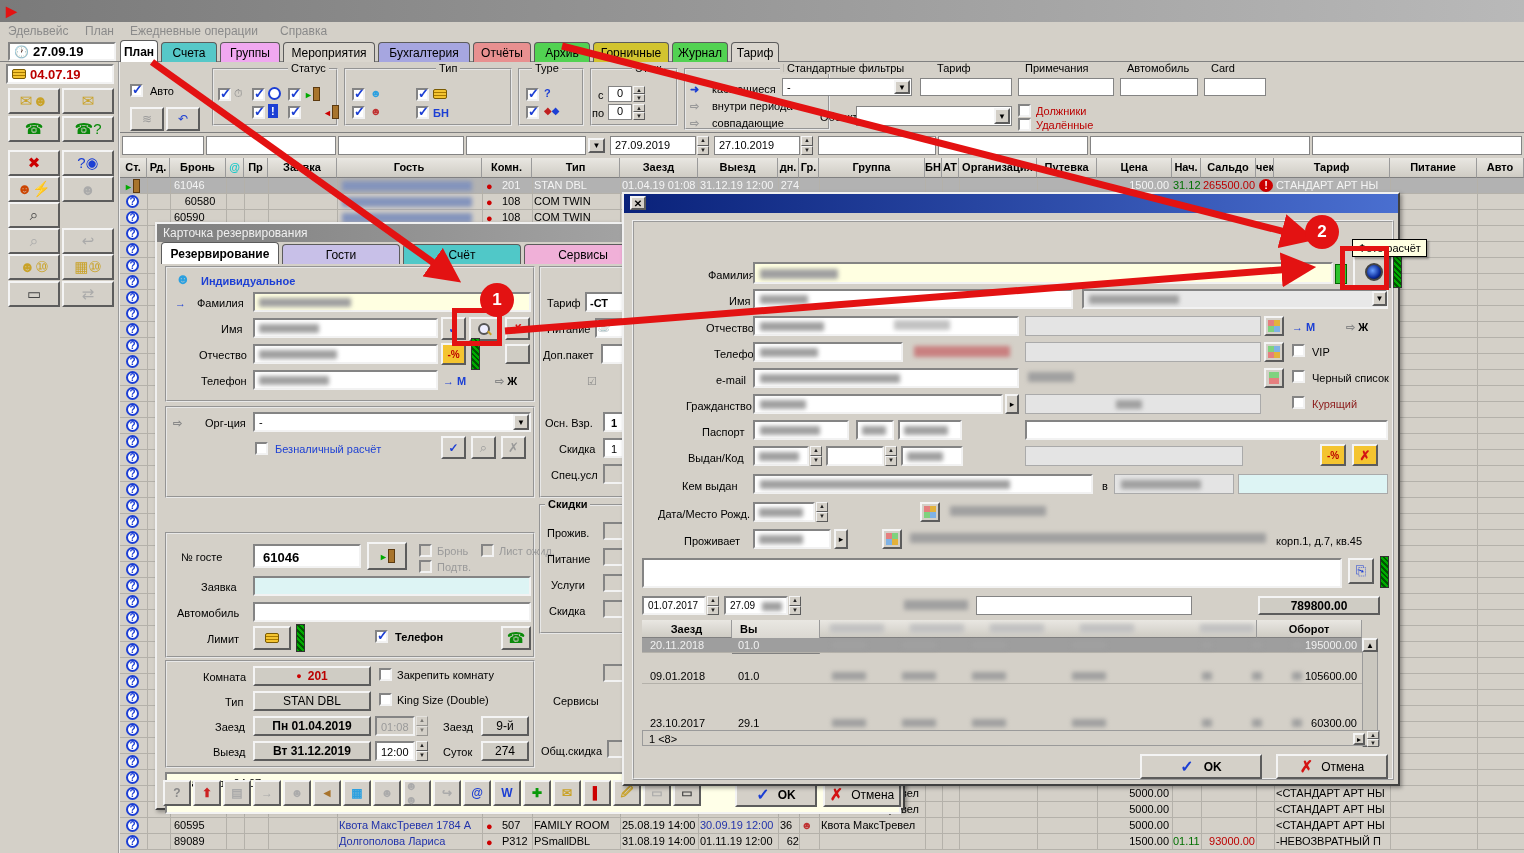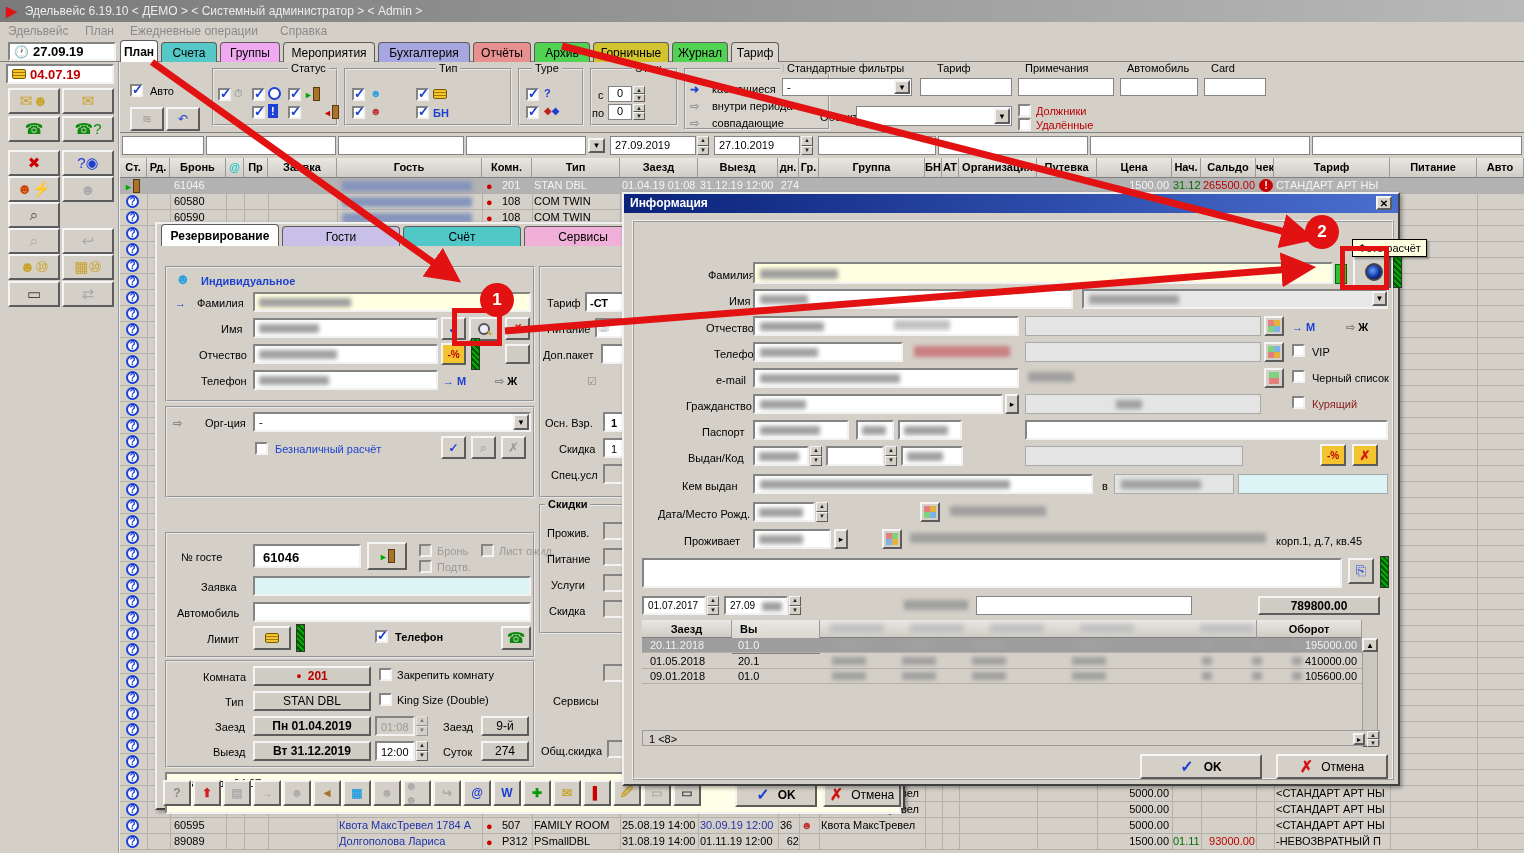--- a/index.html
+++ b/index.html
@@ -66,21 +66,20 @@
   .icobtn{position:absolute;background:#d4d0c8;border:2px solid;border-color:#f4f4f4 #5c5c5c #5c5c5c #f4f4f4;
        display:flex;align-items:center;justify-content:center;font-size:13px;}
 </style>
 </head>
 <body>
 
 <div id="screen">
 
   <div class="titlebar-main">
     <span style="color:#e31212;font-size:14px;font-weight:bold;margin:0 8px 0 6px;">▶</span>
-    <span class="lbl" style="position:static;color:#ececec;font-size:12px;">Эдельвейс 6.19.10 &lt; ДЕМО &gt; &lt; Системный администратор &gt; &lt; Admin &gt;</span>
   </div>
   <div class="abs" id="menubar" style="left:0;top:22px;width:1524px;height:18px;background:#d4d0c8;color:#8a8a8a;">
       <div class="lbl" style="left: 8px; top: 2px; color: rgb(138, 138, 138); font-size: 12px;">Эдельвейс</div>
       <div class="lbl" style="left: 85px; top: 2px; color: rgb(138, 138, 138); font-size: 12px;">План</div>
       <div class="lbl" style="left: 130px; top: 2px; color: rgb(138, 138, 138); font-size: 12px;">Ежедневные операции</div>
       <div class="lbl" style="left: 280px; top: 2px; color: rgb(138, 138, 138); font-size: 12px;">Справка</div>
     </div>
 
   <div class="abs" style="left:0;top:40px;width:1524px;height:22px;border-bottom:1px solid #808080;"></div>
   <div class="fld" style="left:8px;top:42px;width:108px;height:19px;background:#fff;display:flex;align-items:center;">
@@ -319,21 +318,21 @@
         <div class="rowline" style="left: 839px;"></div>
         <div class="rowline" style="left: 917px;"></div>
         <div class="rowline" style="left: 977px;"></div>
         <div class="rowline" style="left: 1052px;"></div>
         <div class="rowline" style="left: 1081px;"></div>
         <div class="rowline" style="left: 1136px;"></div>
         <div class="rowline" style="left: 1154px;"></div>
         <div class="rowline" style="left: 1270px;"></div>
         <div class="rowline" style="left: 1357px;"></div>
         <div style="position: absolute; left: 6px; top: 1px;"><span class="qicon">?</span></div>
-        <div class="cell" style="left: 54px; width: 52px; color: rgb(0, 0, 0);">60580</div>
+        <div class="cell" style="left: 54px; width: 52px; color: rgb(0, 0, 0); text-align: center;">60580</div>
         <div class="blur bl" style="left: 222px; top: 3px; width: 130px; height: 10px;"></div>
         <div class="cell reddot" style="left: 366px; width: 10px; top: 1px;">●</div>
         <div class="cell" style="left: 382px; width: 44px; color: rgb(0, 0, 0);">108</div>
         <div class="cell" style="left: 414px; width: 86px; color: rgb(0, 0, 0);">COM TWIN</div>
         <div class="cell" style="left: 502px; width: 76px; color: rgb(0, 0, 0);">2</div>
       </div>
       <div class="row" style="top: 32px;">
         <div class="rowline" style="left: 27px;"></div>
         <div class="rowline" style="left: 50px;"></div>
         <div class="rowline" style="left: 106px;"></div>
@@ -1445,20 +1444,21 @@
         <div class="cell" style="left: 580px; width: 78px; color: rgb(0, 0, 0);">01.11.19 12:00</div>
         <div class="cell" style="left: 660px; width: 19px; text-align: right; color: rgb(0, 0, 0);">62</div>
         <div class="cell" style="left: 979px; width: 70px; text-align: right; color: rgb(0, 0, 0);">1500.00</div>
         <div class="cell" style="left: 1053px; width: 28px; color: rgb(0, 112, 0);">01.11</div>
         <div class="cell" style="left: 1082px; width: 53px; text-align: right; color: rgb(187, 0, 0);">93000.00</div>
         <div class="cell" style="left: 1156px; width: 114px; color: rgb(0, 0, 0);">-НЕВОЗВРАТНЫЙ П</div>
       </div>
     </div>
 
   <div class="dlg" style="left:155px;top:222px;width:750px;height:588px;z-index:40;">
+    <div style="height:18px;background:linear-gradient(90deg,#7f7f7f,#b8b8b8);color:#efefef;font-size:12px;padding:2px 6px;">Карточка резервирования</div>
     <div id="restabs" style="position:relative;height:22px;">
         <div class="tab" style="left: 4px; width: 118px; background: rgb(255, 255, 255); font-weight: bold; top: 0px; height: 22px;">Резервирование</div>
         <div class="tab" style="left: 125px; width: 118px; background: rgb(200, 192, 232);">Гости</div>
         <div class="tab" style="left: 246px; width: 118px; background: rgb(80, 200, 200);">Счёт</div>
         <div class="tab" style="left: 367px; width: 118px; background: rgb(240, 176, 216);">Сервисы</div>
       </div>
     <div class="abs" style="left:6px;top:40px;width:738px;height:546px;">
 
       <div class="grp" style="left:2px;top:2px;width:370px;height:136px;"></div>
       <span class="lbl" style="left:12px;top:8px;color:#2ba0e0;font-size:15px;">☻</span>
@@ -1634,21 +1634,20 @@
         <span class="b">OK</span>
       </div>
     <div class="btn" style="left:666px;top:558px;width:78px;height:25px;">
         <span class="x-r" style="margin-right:8px;">✗</span>
         <span>Отмена</span>
       </div>
   </div>
 
   <div class="dlg" style="left:622px;top:192px;width:778px;height:594px;z-index:50;">
     <div style="height:19px;background:linear-gradient(90deg,#0a227a,#4a6fd0);color:#fff;font-size:12px;font-weight:bold;padding:2px 6px;display:flex;">
-      <span style="flex:1;">Информация</span>
       <span class="btn" style="position:static;width:16px;height:14px;color:#000;font-size:10px;font-weight:bold;">✕</span>
     </div>
     <div class="abs grp" style="left:8px;top:26px;width:762px;height:560px;border:2px ridge #eee;"></div>
 
     <span class="lbl" style="left:84px;top:74px;">Фамилия</span>
     <div class="fld" style="left:129px;top:68px;width:580px;height:22px;background:#ffffe1;">
         <span class="blur" style="left:5px;top:5px;width:78px;height:10px;"></span>
       </div>
     <span class="abs" style="left:711px;top:70px;width:12px;height:20px;background:#2dc22d;border:1px solid #060;"></span>
     <div class="camera" style="left:729px;top:58px;width:38px;height:36px;"></div>
@@ -1819,43 +1818,43 @@
           <div class="cell" style="left: 96px; width: 80px; line-height: 14px;">01.0</div>
           <div class="blur" style="left: 190px; top: 3px; width: 34px; height: 8px;"></div>
           <div class="blur" style="left: 260px; top: 3px; width: 34px; height: 8px;"></div>
           <div class="blur" style="left: 330px; top: 3px; width: 34px; height: 8px;"></div>
           <div class="blur" style="left: 430px; top: 3px; width: 34px; height: 8px;"></div>
           <div class="blur" style="left: 560px; top: 3px; width: 10px; height: 8px;"></div>
           <div class="blur" style="left: 610px; top: 3px; width: 10px; height: 8px;"></div>
           <div class="blur" style="left: 650px; top: 3px; width: 10px; height: 8px;"></div>
           <div class="cell" style="left: 615px; width: 100px; text-align: right; line-height: 14px;">195000.00</div>
         </div>
-        <div style="position: absolute; left: 0px; top: 33.5px; width: 720px; height: 15px; border-bottom: 1px solid rgb(180, 177, 170);">
-          <div class="cell" style="left: 8px; width: 80px; line-height: 14px;">01.05.2018</div>
-          <div class="cell" style="left: 96px; width: 80px; line-height: 14px;">20.1</div>
-          <div class="blur" style="left: 190px; top: 3px; width: 34px; height: 8px;"></div>
-          <div class="blur" style="left: 260px; top: 3px; width: 34px; height: 8px;"></div>
-          <div class="blur" style="left: 330px; top: 3px; width: 34px; height: 8px;"></div>
-          <div class="blur" style="left: 430px; top: 3px; width: 34px; height: 8px;"></div>
-          <div class="blur" style="left: 560px; top: 3px; width: 10px; height: 8px;"></div>
-          <div class="blur" style="left: 610px; top: 3px; width: 10px; height: 8px;"></div>
-          <div class="blur" style="left: 650px; top: 3px; width: 10px; height: 8px;"></div>
-          <div class="cell" style="left: 615px; width: 100px; text-align: right; line-height: 14px;">410000.00</div>
-        </div>
         <div style="position: absolute; left: 0px; top: 49px; width: 720px; height: 15px; border-bottom: 1px solid rgb(180, 177, 170);">
           <div class="cell" style="left: 8px; width: 80px; line-height: 14px;">09.01.2018</div>
           <div class="cell" style="left: 96px; width: 80px; line-height: 14px;">01.0</div>
           <div class="blur" style="left: 190px; top: 3px; width: 34px; height: 8px;"></div>
           <div class="blur" style="left: 260px; top: 3px; width: 34px; height: 8px;"></div>
           <div class="blur" style="left: 330px; top: 3px; width: 34px; height: 8px;"></div>
           <div class="blur" style="left: 430px; top: 3px; width: 34px; height: 8px;"></div>
           <div class="blur" style="left: 560px; top: 3px; width: 10px; height: 8px;"></div>
           <div class="blur" style="left: 610px; top: 3px; width: 10px; height: 8px;"></div>
           <div class="blur" style="left: 650px; top: 3px; width: 10px; height: 8px;"></div>
           <div class="cell" style="left: 615px; width: 100px; text-align: right; line-height: 14px;">105600.00</div>
+        </div>
+        <div style="position: absolute; left: 0px; top: 95.5px; width: 720px; height: 15px; border-bottom: 1px solid rgb(180, 177, 170);">
+          <div class="cell" style="left: 8px; width: 80px; line-height: 14px;">23.10.2017</div>
+          <div class="cell" style="left: 96px; width: 80px; line-height: 14px;">29.1</div>
+          <div class="blur" style="left: 190px; top: 3px; width: 34px; height: 8px;"></div>
+          <div class="blur" style="left: 260px; top: 3px; width: 34px; height: 8px;"></div>
+          <div class="blur" style="left: 330px; top: 3px; width: 34px; height: 8px;"></div>
+          <div class="blur" style="left: 430px; top: 3px; width: 34px; height: 8px;"></div>
+          <div class="blur" style="left: 560px; top: 3px; width: 10px; height: 8px;"></div>
+          <div class="blur" style="left: 610px; top: 3px; width: 10px; height: 8px;"></div>
+          <div class="blur" style="left: 650px; top: 3px; width: 10px; height: 8px;"></div>
+          <div class="cell" style="left: 615px; width: 100px; text-align: right; line-height: 14px;">60300.00</div>
         </div>
         <div style="position: absolute; left: 0px; top: 111px; width: 720px; height: 15px; border-bottom: 1px solid rgb(180, 177, 170);">
           <div class="cell" style="left: 8px; width: 80px; line-height: 14px;">20.10.2017</div>
           <div class="cell" style="left: 96px; width: 80px; line-height: 14px;">23.1</div>
           <div class="blur" style="left: 190px; top: 3px; width: 34px; height: 8px;"></div>
           <div class="blur" style="left: 260px; top: 3px; width: 34px; height: 8px;"></div>
           <div class="blur" style="left: 330px; top: 3px; width: 34px; height: 8px;"></div>
           <div class="blur" style="left: 430px; top: 3px; width: 34px; height: 8px;"></div>
           <div class="blur" style="left: 560px; top: 3px; width: 10px; height: 8px;"></div>
           <div class="blur" style="left: 610px; top: 3px; width: 10px; height: 8px;"></div>

